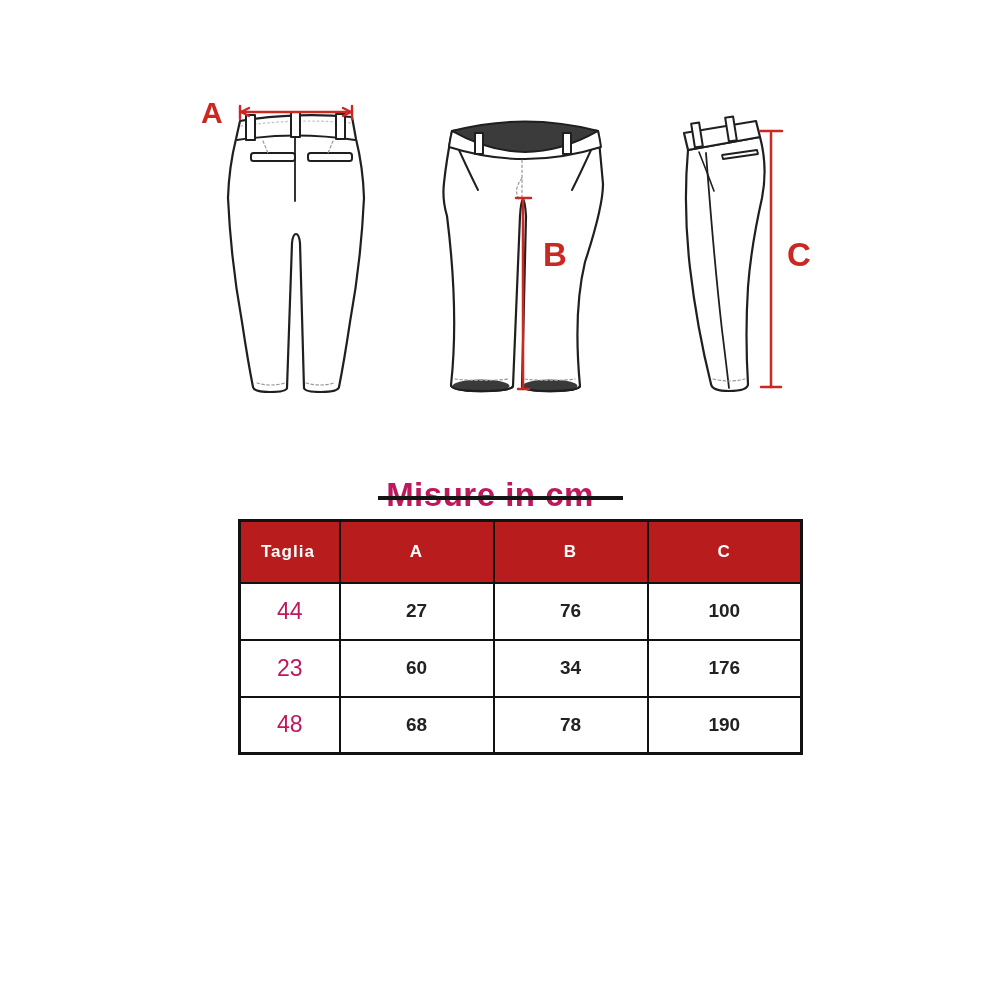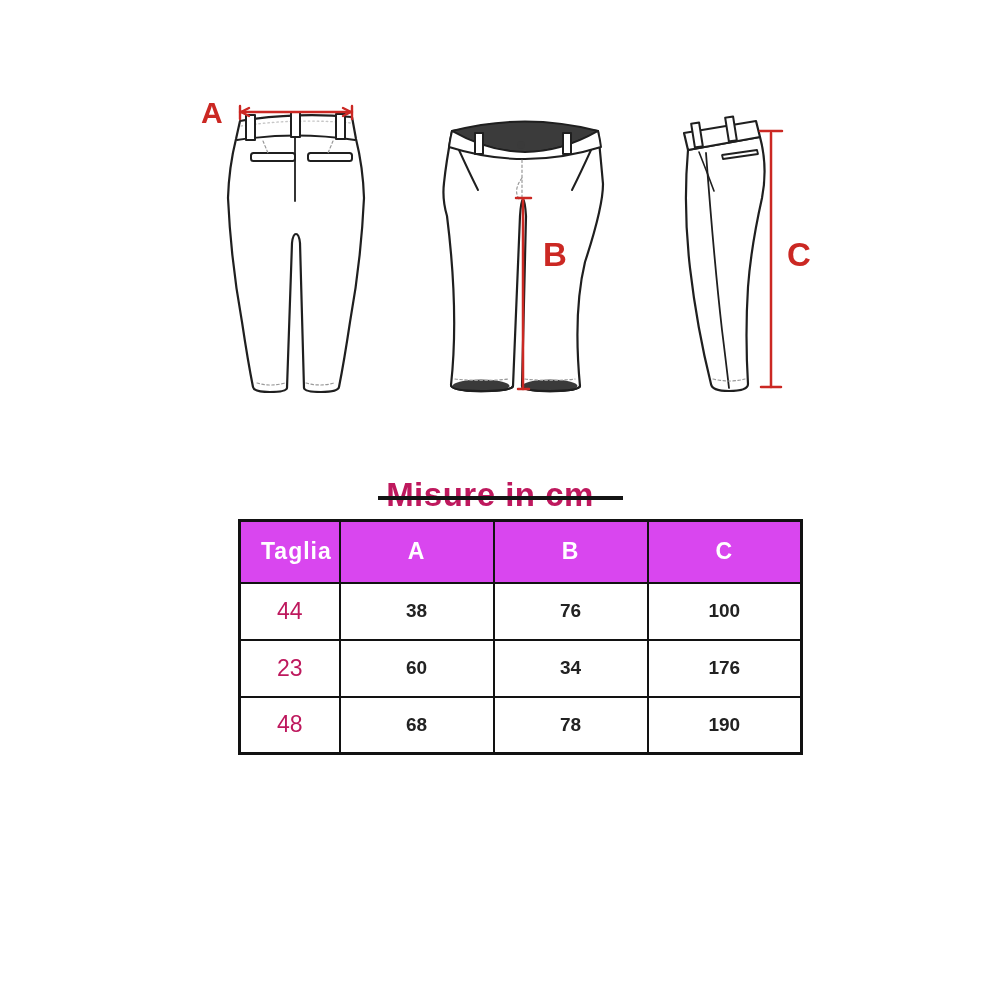--- a/index.html
+++ b/index.html
@@ -50,23 +50,23 @@
     border: 3px solid #121212;
   }
   #size-table th, #size-table td {
     border: 2px solid #121212;
     text-align: center;
     padding: 0;
   }
   #size-table thead tr { height: 62px; }
   #size-table tbody tr { height: 57px; }
   #size-table th {
-    background: #d946ef;
+    background: #b91c1c;
     color: #ffffff;
-    font-size: 23px;
+    font-size: 17px;
     font-weight: 700;
     letter-spacing: 1px;
   }
   #size-table th.col-size {
     text-align: left;
     padding-left: 20px;
   }
   #size-table td.cell-size { font-size: 23px; font-weight: 400; color: #be185d; }
   #size-table td.cell-val  { font-size: 19px; font-weight: 800; color: #222222; }
   .w-size { width: 100px; } .w-a { width: 154px; } .w-b { width: 154px; } .w-c { width: 154px; }
@@ -166,21 +166,21 @@
       <tr>
         <th class="col-size">Taglia</th>
         <th>A</th>
         <th>B</th>
         <th>C</th>
       </tr>
     </thead>
     <tbody>
       <tr>
         <td class="cell-size">44</td>
-        <td class="cell-val">38</td>
+        <td class="cell-val">27</td>
         <td class="cell-val">76</td>
         <td class="cell-val">100</td>
       </tr>
       <tr>
         <td class="cell-size">23</td>
         <td class="cell-val">60</td>
         <td class="cell-val">34</td>
         <td class="cell-val">176</td>
       </tr>
       <tr>

